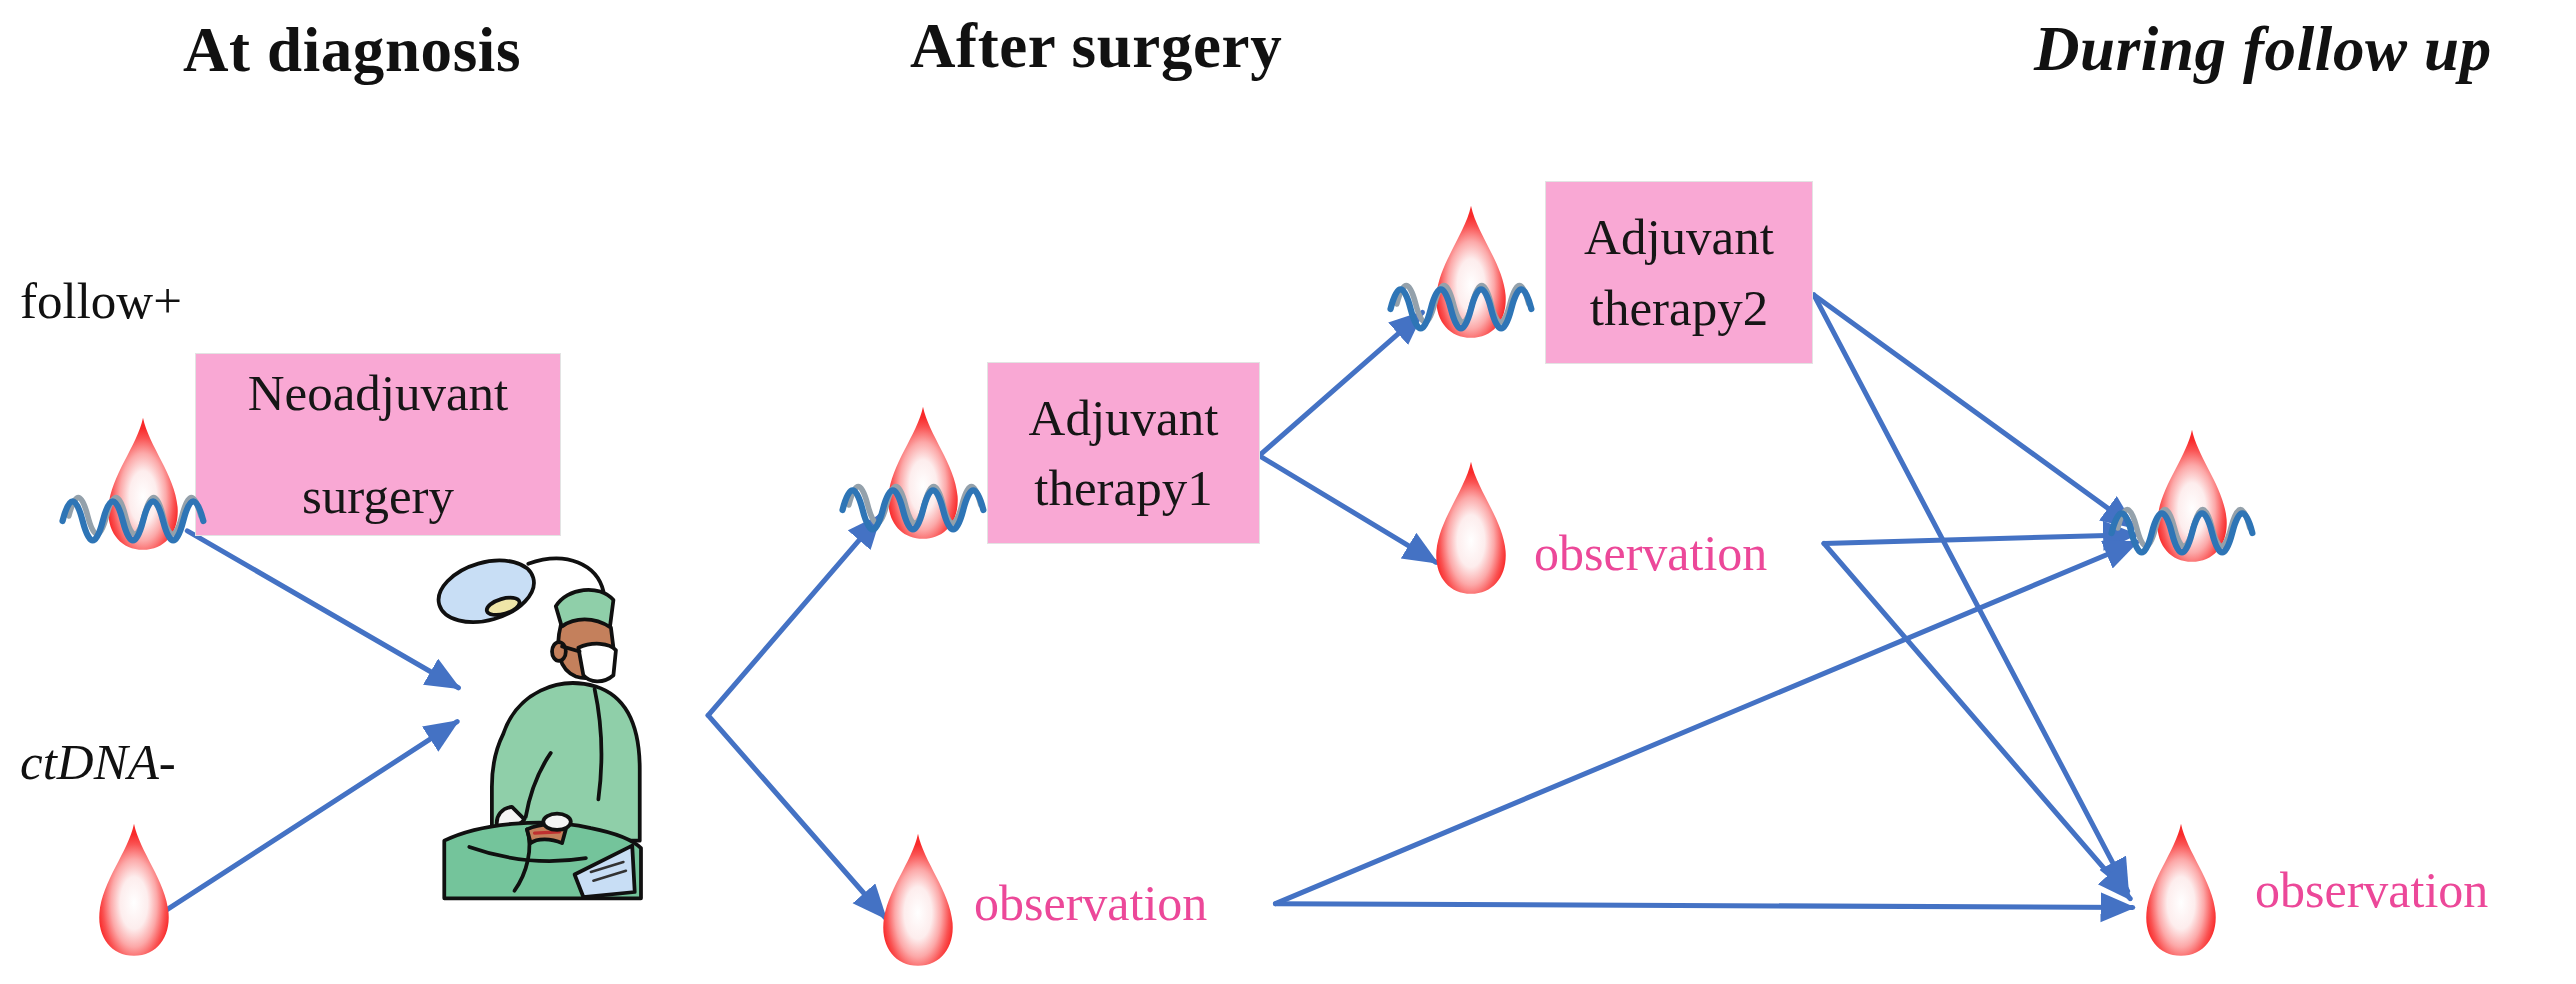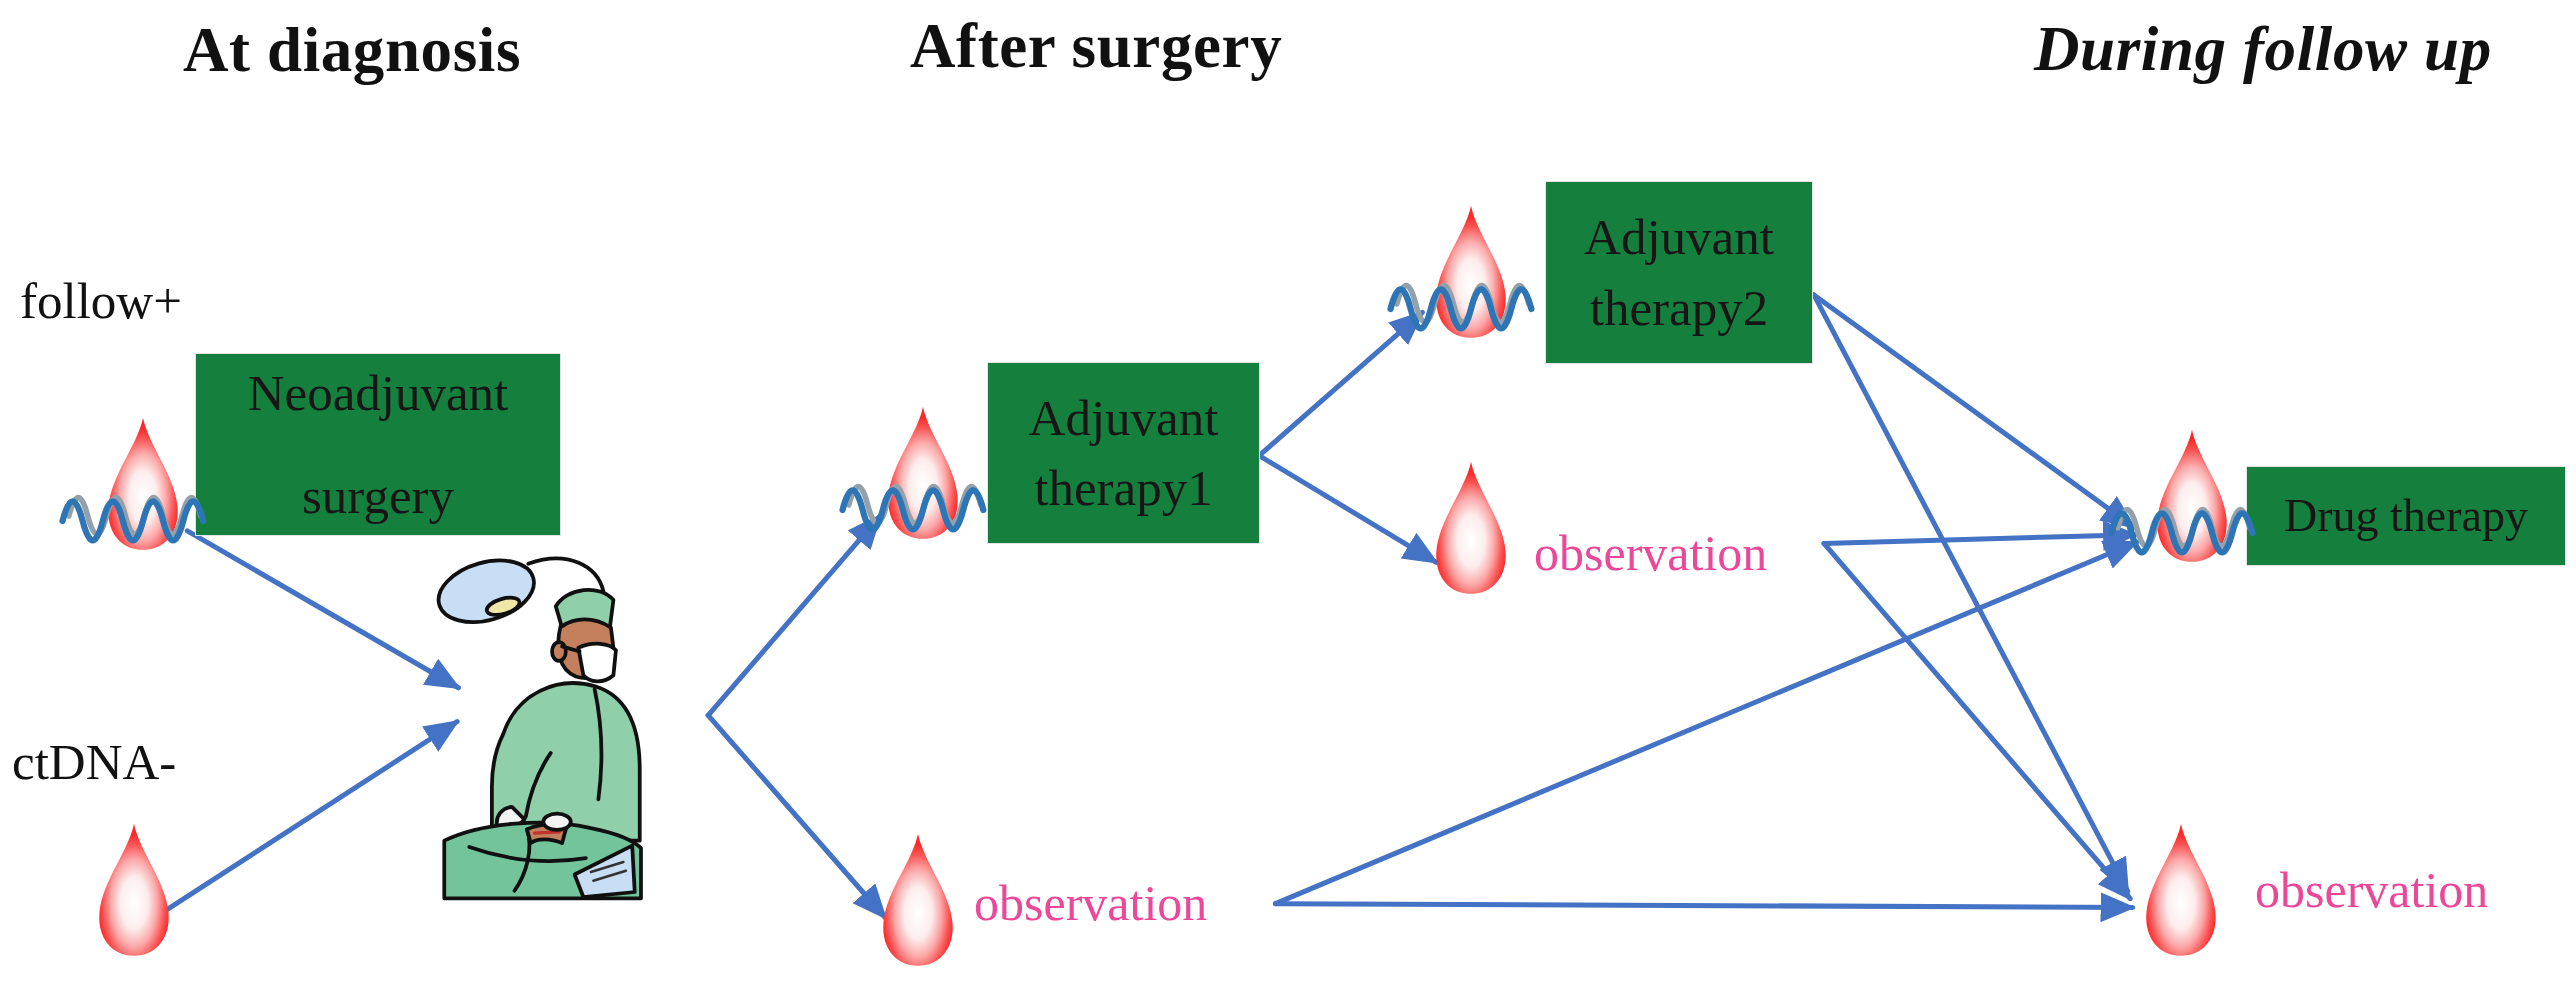--- a/index.html
+++ b/index.html
@@ -13,21 +13,21 @@
   }
   .abs{position:absolute;}
   .stage-header{
     font-size:63px;font-weight:bold;letter-spacing:0.6px;
     text-align:center;white-space:nowrap;
   }
   .side-label{
     font-size:51px;text-align:left;white-space:nowrap;
   }
   .therapy-box{
-    background:#15803d;border:1.3px solid #E3E3E3;
+    background:#f9a8d4;border:1.3px solid #E3E3E3;
     display:flex;flex-direction:column;align-items:center;justify-content:center;
     font-size:51px;line-height:1.38;text-align:center;color:#161616;
   }
   .therapy-box.single{font-size:46px;}
   .obs-label{
     font-size:50px;height:63px;line-height:63px;
     text-align:left;white-space:nowrap;color:#ec4899;
   }
   svg{display:block;}
   .arrow-layer{position:absolute;left:0;top:0;pointer-events:none;}
@@ -57,21 +57,21 @@
         <path d="M0,0 L7,3 L0,6 Z" fill="#4472C4"></path>
       </marker>
     </defs>
   </svg>
 
   <div class="abs stage-header" style="left:176px;top:14px;width:352px;">At diagnosis</div>
   <div class="abs stage-header" style="left:910px;top:10px;width:364px;">After surgery</div>
   <div class="abs stage-header" style="left:2034px;top:12.6px;width:443px;font-style:italic;">During follow up</div>
 
   <div class="abs side-label" style="left:20px;top:270px;height:63px;line-height:63px;">follow+</div>
-  <div class="abs side-label" style="left:12px;top:731px;height:63px;line-height:63px;">ctDNA-</div>
+  <div class="abs side-label" style="left:20px;top:731px;height:63px;line-height:63px;font-style:italic;">ctDNA-</div>
 
   <svg class="arrow-layer" width="2576" height="984" viewBox="0 0 4104 1568">
     <g stroke="#4472C4" stroke-width="8" fill="none" stroke-linecap="round">
       <line x1="298" y1="846" x2="730" y2="1096" marker-end="url(#ah)"></line>
       <line x1="262" y1="1452" x2="728" y2="1150" marker-end="url(#ah)"></line>
       <line x1="1128" y1="1140" x2="1402" y2="822" marker-end="url(#ah)"></line>
       <line x1="1128" y1="1140" x2="1410" y2="1462" marker-end="url(#ah)"></line>
       <line x1="2006" y1="726" x2="2266" y2="498" marker-end="url(#ah)"></line>
       <line x1="2006" y1="726" x2="2288" y2="896" marker-end="url(#ah)"></line>
       <line x1="2890" y1="470" x2="3400" y2="840" marker-end="url(#ah)"></line>
@@ -87,23 +87,20 @@
     <span>Neoadjuvant</span>
     <span>surgery</span>
   </div>
   <div class="abs therapy-box" style="left:987px;top:362px;width:271px;height:180px;">
     <span>Adjuvant</span>
     <span>therapy1</span>
   </div>
   <div class="abs therapy-box" style="left:1545px;top:181px;width:266px;height:181px;">
     <span>Adjuvant</span>
     <span>therapy2</span>
-  </div>
-  <div class="abs therapy-box single" style="left:2246px;top:466px;width:318px;height:98px;">
-    <span>Drug therapy</span>
   </div>
 
   <div class="abs obs-label" style="left:1534px;top:522px;">observation</div>
   <div class="abs obs-label" style="left:974px;top:872px;">observation</div>
   <div class="abs obs-label" style="left:2255px;top:859px;">observation</div>
 
   <svg class="abs" style="left:55px;top:414px;" width="176" height="151" viewBox="0 0 280 240">
     <use href="#teardrop"></use>
     <use href="#dna-wave"></use>
   </svg>

